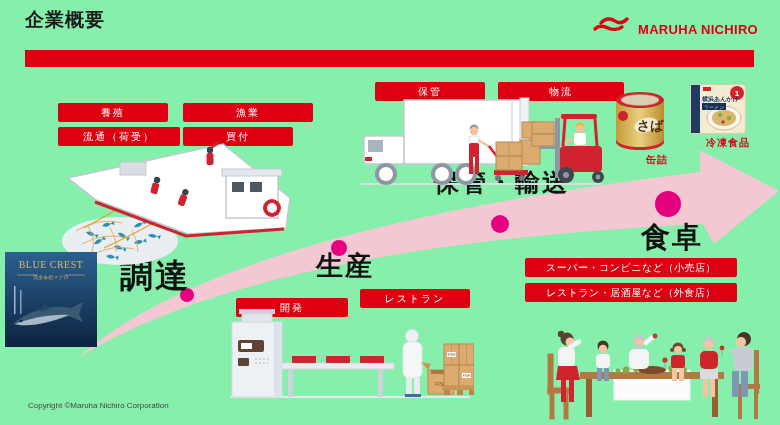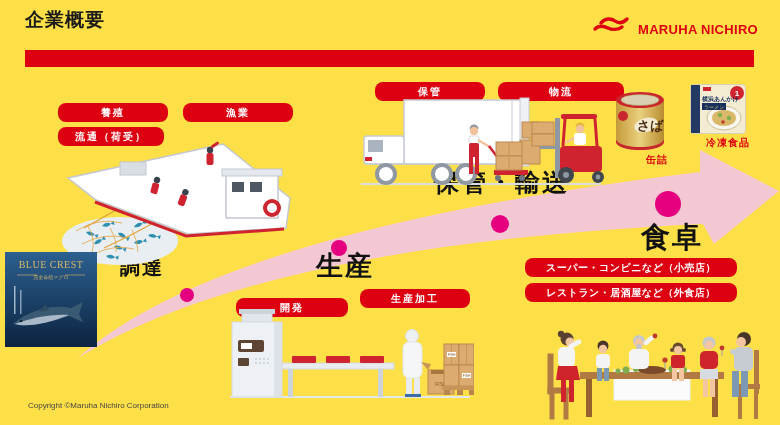--- a/index.html
+++ b/index.html
@@ -3,28 +3,28 @@
 <meta charset="utf-8">
 <style>
   :root{
     --red:#DC0011;
     --magenta:#E4007F;
     --pink:#F4C8D3;
     --ink:#1a1a1a;
   }
   html,body{margin:0;padding:0;background:#fff;}
   body{font-family:"Liberation Sans","DejaVu Sans",sans-serif;}
-  .stage{position:relative;width:780px;height:425px;background:#fde047;overflow:hidden;}
+  .stage{position:relative;width:780px;height:425px;background:#86efac;overflow:hidden;}
   .abs{position:absolute;}
   .page-title{left:25px;top:7px;font-size:19px;font-weight:600;color:var(--ink);letter-spacing:1px;}
   .logo{right:22px;top:12px;display:flex;align-items:center;gap:6px;}
   .logo-text{color:var(--red);font-weight:800;font-size:13px;letter-spacing:.3px;margin-top:10px;}
   .red-bar{left:25px;top:50px;width:729px;height:17px;background:var(--red);}
-  .pill{position:absolute;height:19px;background:var(--red);color:#fff;border-radius:8px;
-        display:flex;align-items:center;justify-content:center;font-size:10px;font-weight:bold;
+  .pill{position:absolute;height:19px;background:var(--red);color:#fff;border-radius:2px;
+        display:flex;align-items:center;justify-content:center;font-size:10px;font-weight:normal;
         letter-spacing:2px;white-space:nowrap;}
   .pill.long{letter-spacing:.5px;}
   .stage-label{position:absolute;color:#111;font-weight:800;letter-spacing:2px;white-space:nowrap;}
   .dot{position:absolute;border-radius:50%;background:var(--magenta);}
   .caption-red{position:absolute;color:var(--red);font-size:10px;font-weight:bold;
                letter-spacing:1px;text-align:right;white-space:nowrap;}
   .copyright{left:28px;top:401px;font-size:8px;color:#444;}
 </style>
 </head>
 <body>
@@ -44,33 +44,34 @@
   <svg class="abs" style="left:0;top:0" width="780" height="425" viewBox="0 0 780 425">
     <path d="M78,358 Q220,230 700,172 L700,150 L779,191 L714,244 L703,224 Q260,245 78,358 Z" fill="#F4C8D3"></path>
   </svg>
 
   <div class="abs dot" style="left:180px;top:288px;width:14px;height:14px"></div>
   <div class="abs dot" style="left:331px;top:240px;width:16px;height:16px"></div>
   <div class="abs dot" style="left:491px;top:215px;width:18px;height:18px"></div>
   <div class="abs dot" style="left:655px;top:191px;width:26px;height:26px"></div>
 
   <div class="pill" style="left:58px;top:103px;width:110px">養殖</div>
-  <div class="pill" style="left:183px;top:103px;width:110px">漁業</div>
-  <div class="pill" style="left:58px;top:127px;width:106px">流通（荷受）</div>
+  <div class="pill" style="left:183px;top:103px;width:130px">漁業</div>
+  <div class="pill" style="left:58px;top:127px;width:122px">流通（荷受）</div>
+  <div class="pill" style="left:183px;top:127px;width:110px">買付</div>
 
   <div class="pill" style="left:375px;top:82px;width:110px">保管</div>
   <div class="pill" style="left:498px;top:82px;width:126px">物流</div>
 
   <div class="pill" style="left:236px;top:298px;width:112px">開発</div>
-  <div class="pill" style="left:360px;top:289px;width:110px">生産加工</div>
+  <div class="pill" style="left:360px;top:289px;width:110px">レストラン</div>
 
   <div class="pill long" style="left:525px;top:258px;width:212px">スーパー・コンビニなど（小売店）</div>
   <div class="pill long" style="left:525px;top:283px;width:212px">レストラン・居酒屋など（外食店）</div>
 
-  <div class="stage-label" style="left:120px;top:254px;font-size:20px">調達</div>
+  <div class="stage-label" style="left:120px;top:254px;font-size:33px">調達</div>
   <div class="stage-label" style="left:316px;top:248px;font-size:27px">生産</div>
   <div class="stage-label" style="left:434px;top:166px;font-size:25px">保管・輸送</div>
   <div class="stage-label" style="left:641px;top:218px;font-size:29px">食卓</div>
 
   <svg class="abs" style="left:58px;top:136px" width="250" height="132" viewBox="0 0 250 132">
     <ellipse cx="62" cy="105" rx="58" ry="24" fill="#e9eef3"></ellipse>
     <defs>
         <path id="fish" d="M0,0 C3,-2.5 7,-2.5 9,0 C7,2.5 3,2.5 0,0 Z M9,0 L12.5,-2.2 L12.5,2.2 Z" fill="#2e8fae"></path>
       </defs>
     <use href="#fish" transform="translate(28,96) rotate(20)"></use>

